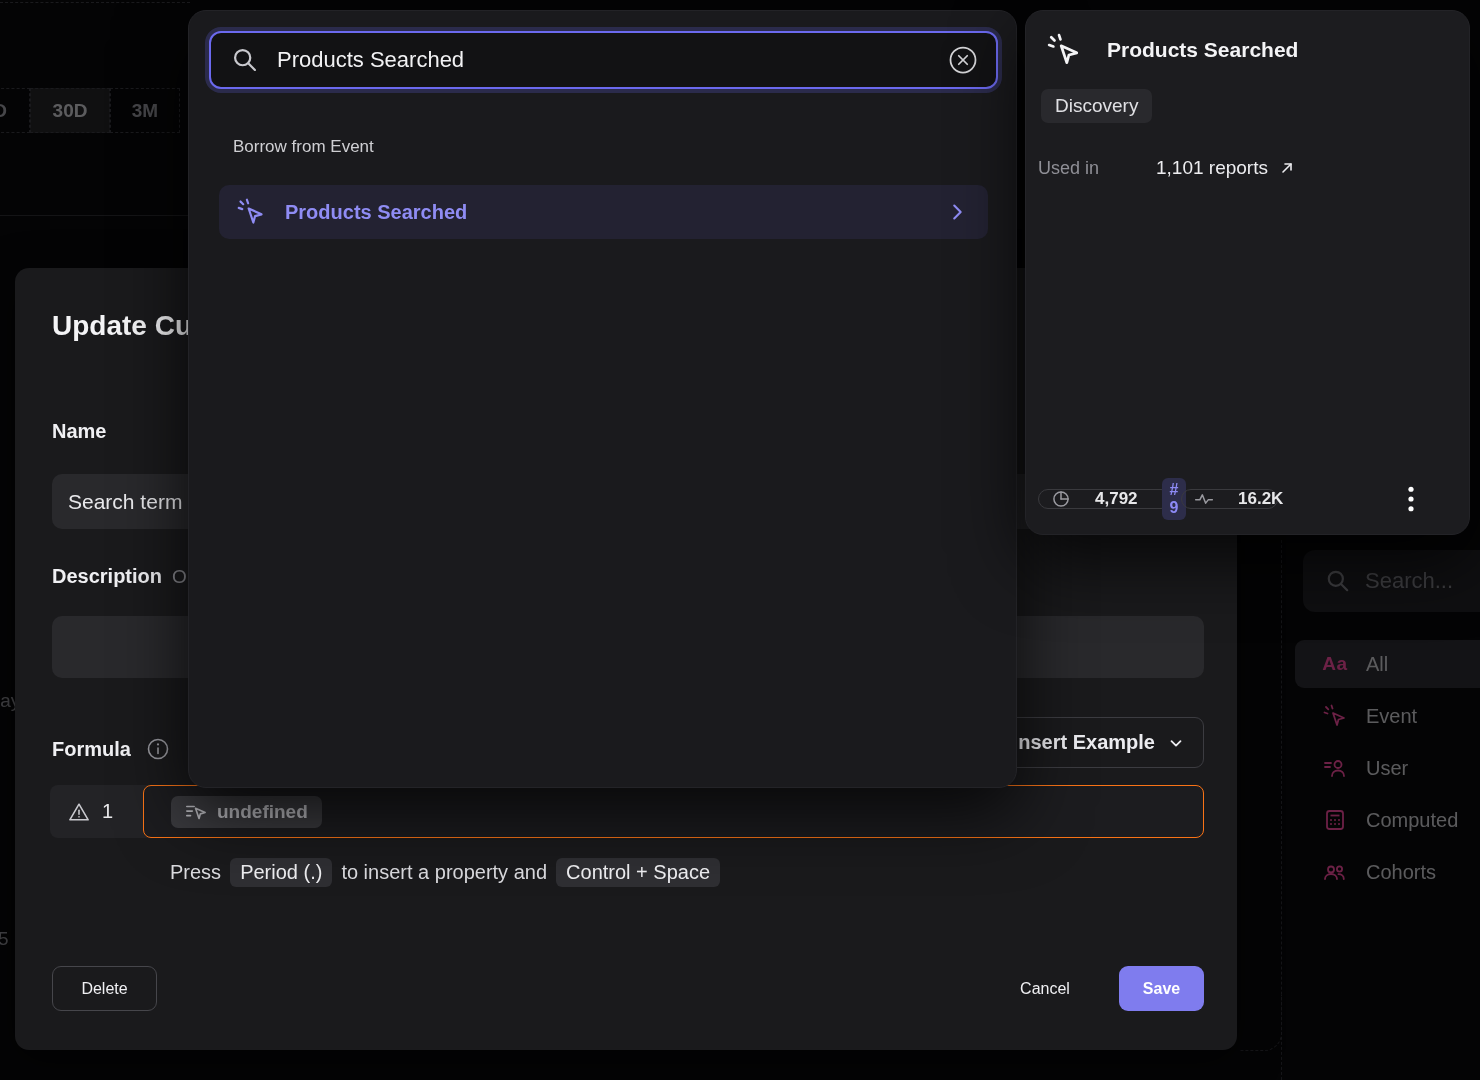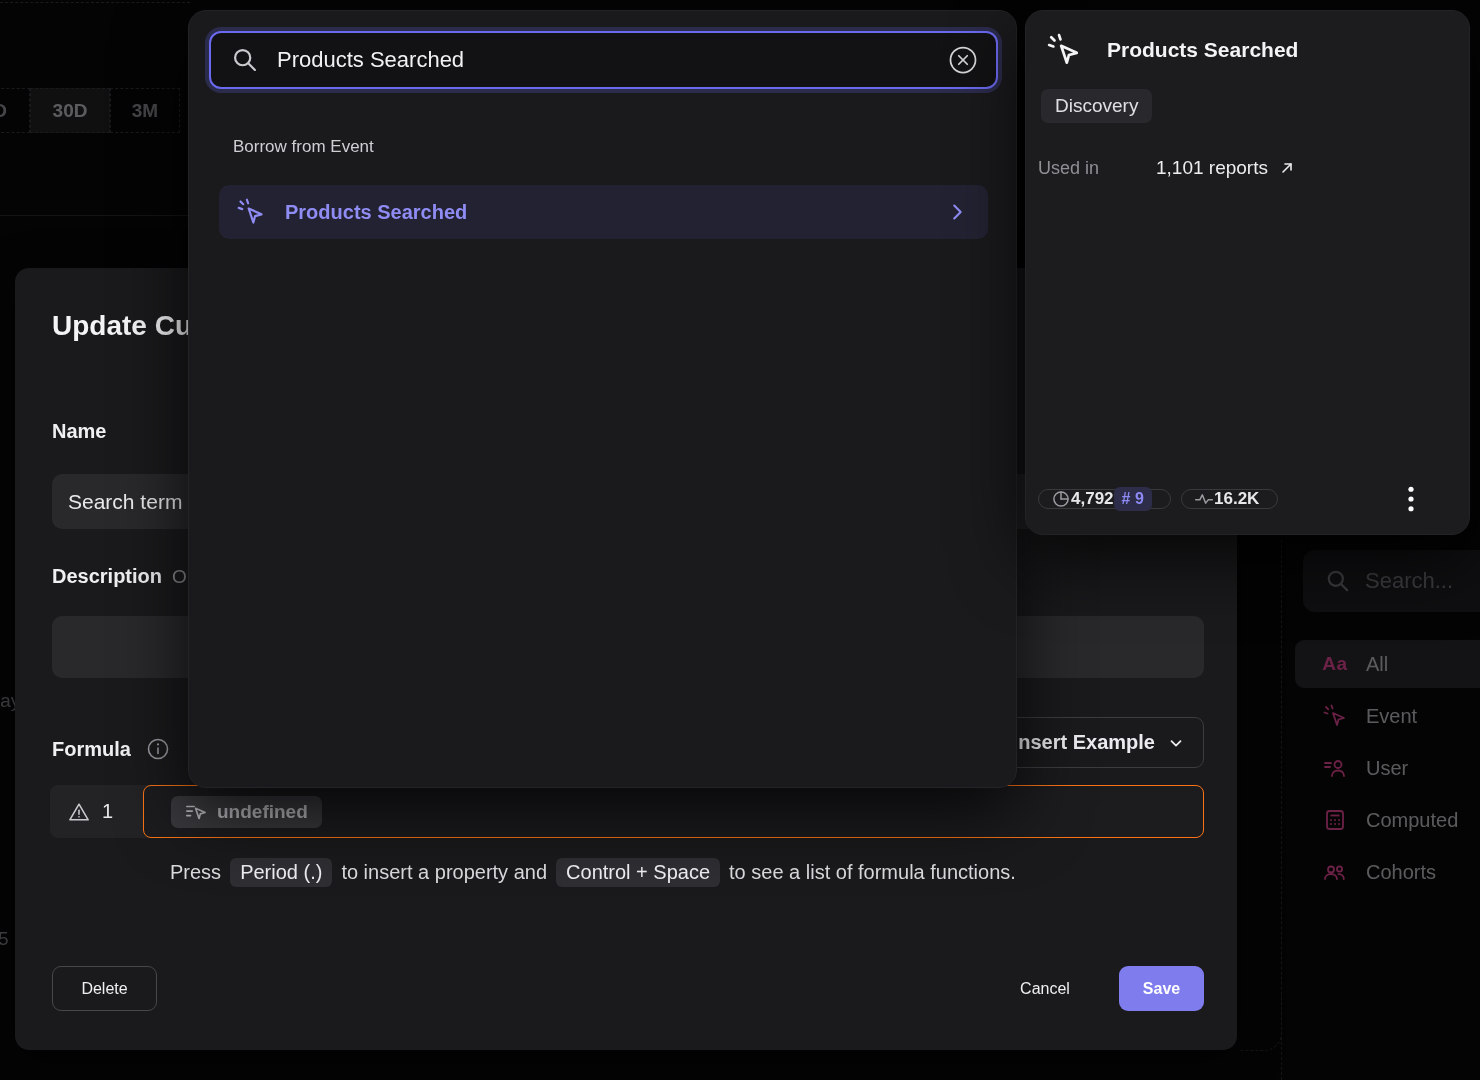--- a/index.html
+++ b/index.html
@@ -74,21 +74,21 @@
   .card{position:absolute;left:1025px;top:10px;width:445px;height:525px;background:#1c1c1f;border-radius:18px;
         z-index:30;box-shadow:0 24px 70px rgba(0,0,0,.75);border:1px solid #232327;box-sizing:border-box;}
   .card-head{position:absolute;left:21px;top:22px;display:flex;align-items:center;gap:26px;}
   .card-title{font-size:21px;font-weight:700;color:#f4f4f6;}
   .badge-cat{position:absolute;left:15px;top:78px;background:#29292d;border-radius:7px;padding:6px 14px;
              font-size:19px;color:#e0e0e4;}
   .used-row{position:absolute;left:12px;top:146px;display:flex;align-items:center;font-size:18px;}
   .used-label{color:#8f8f96;width:118px;}
   .used-value{color:#ededf0;font-size:19px;display:flex;align-items:center;gap:11px;}
   .stat-pill{position:absolute;top:478px;height:20px;border:1px solid #3a3a3e;border-radius:18px;display:flex;
-             align-items:center;gap:0;padding:0 12px;box-sizing:border-box;color:#e8e8ea;font-size:17px;font-weight:600;}
+             align-items:center;gap:24px;padding:0 12px;box-sizing:border-box;color:#e8e8ea;font-size:17px;font-weight:600;}
   .rank-badge{background:#2d2d4a;color:#8d8af5;border-radius:6px;padding:3px 8px;font-size:16px;font-weight:600;}
   .kebab{position:absolute;left:1398px;top:482px;color:#ffffff;}
 </style>
 </head>
 <body>
 
 <div class="screen">
 
   <div class="backdrop">
     <div class="toolbar-topline"></div>
@@ -230,21 +230,20 @@
         </span>
         <span>undefined</span>
       </span>
     </div>
 
     <div class="hint">
       <span>Press</span>
       <span class="key-chip">Period (.)</span>
       <span>to insert a property and</span>
       <span class="key-chip">Control + Space</span>
-      <span>to see a list of formula functions.</span>
     </div>
 
     <div class="btn btn-delete">Delete</div>
     <div class="btn btn-cancel">Cancel</div>
     <div class="btn btn-save">Save</div>
   </div>
 
   <div class="dropdown">
     <div class="dd-search">
       <span style="color:#c9c9ce;">

